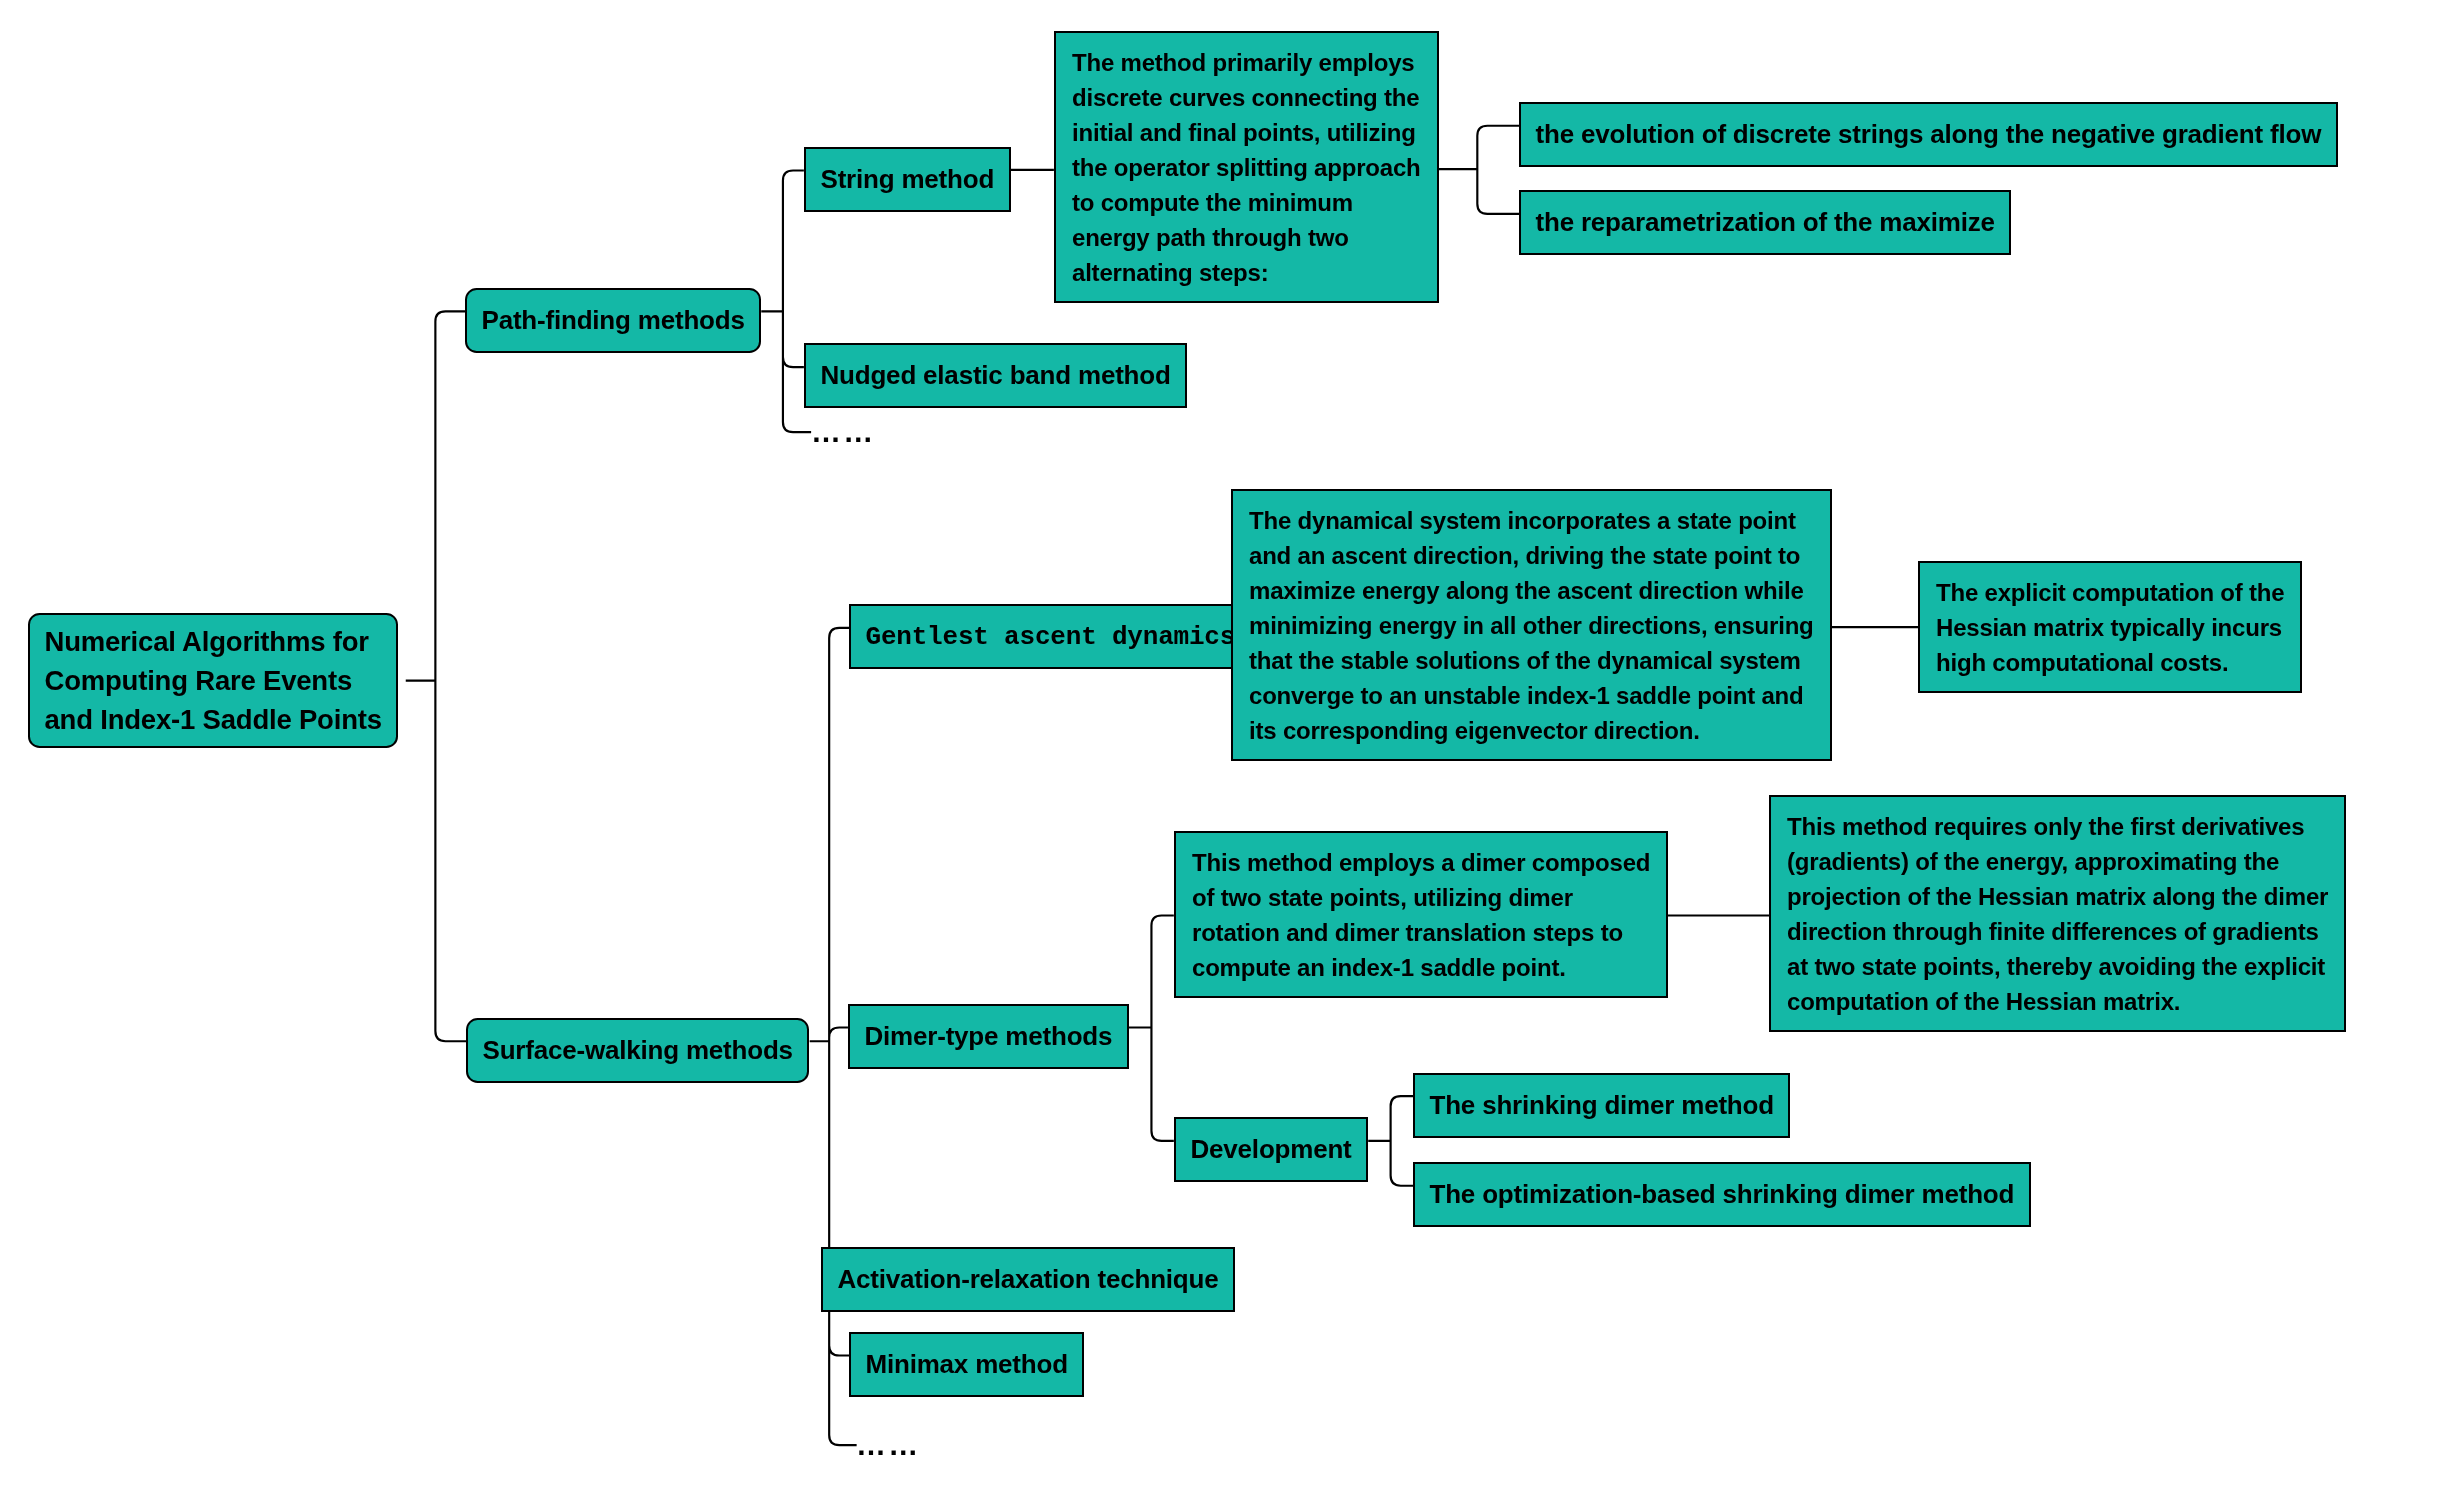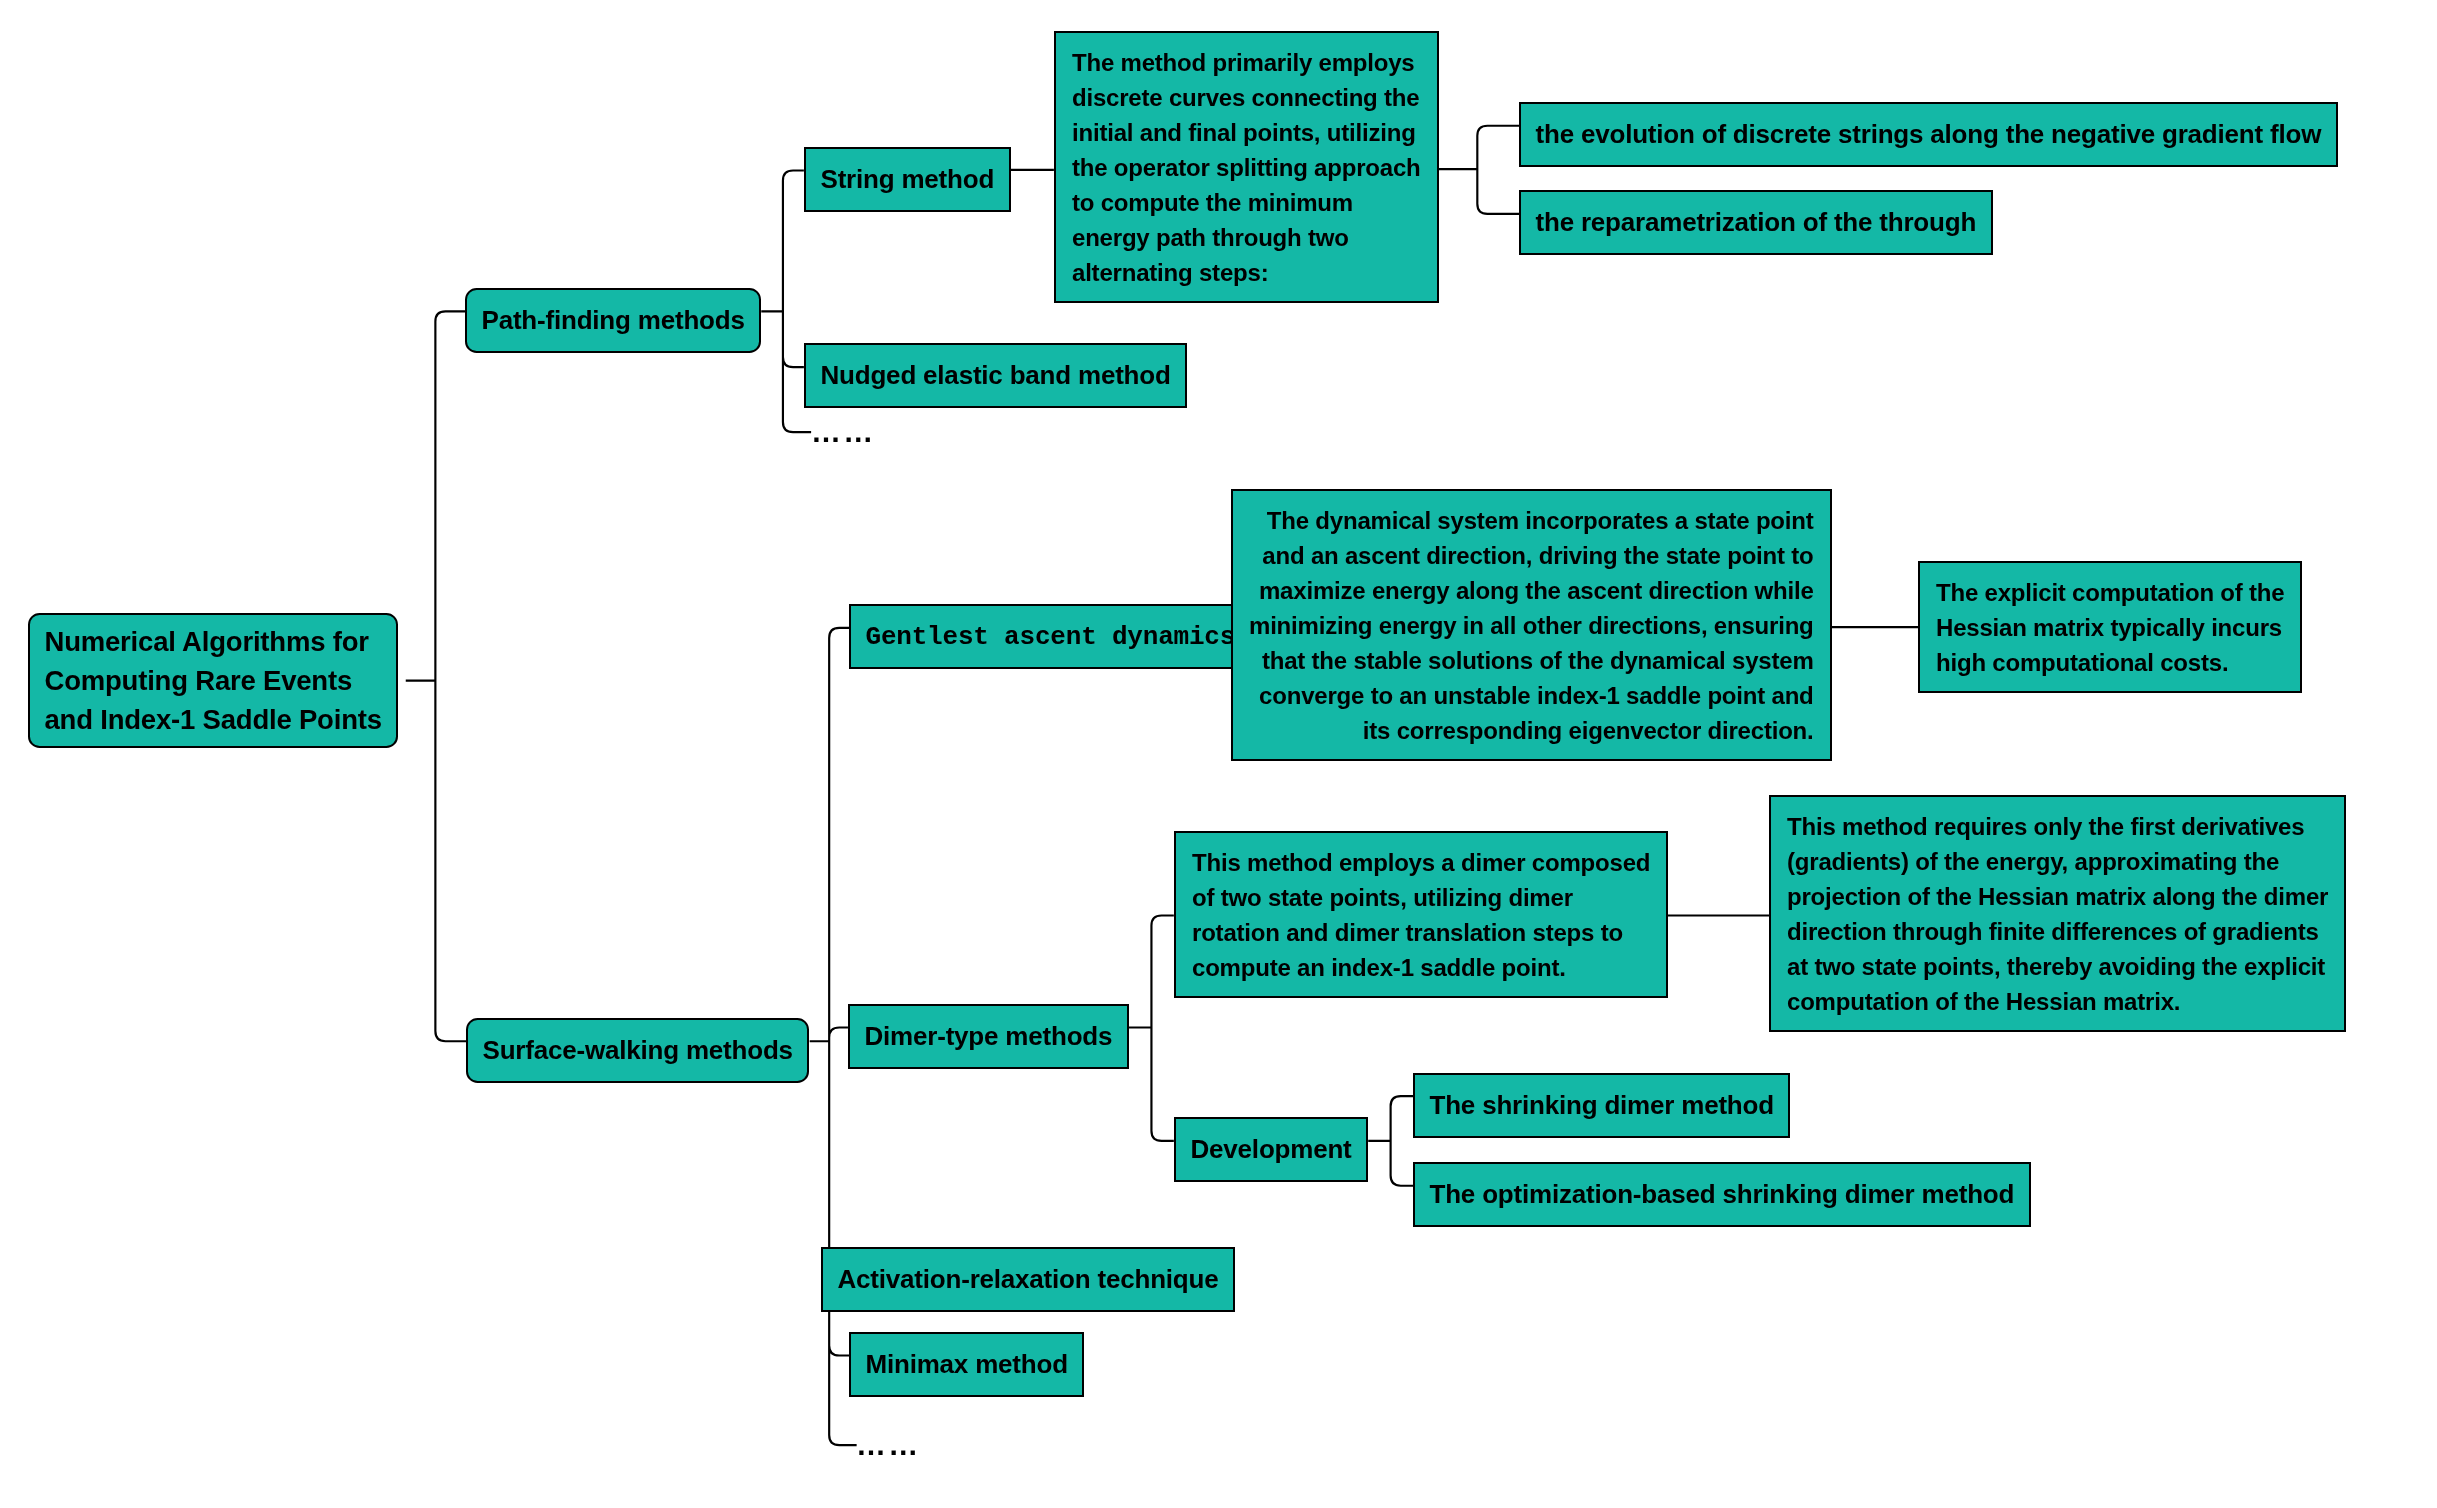--- a/index.html
+++ b/index.html
@@ -90,29 +90,29 @@
   <div class="node para" id="n-sd" style="left:1054px; top:31px;">The method primarily employs
 discrete curves connecting the
 initial and final points, utilizing
 the operator splitting approach
 to compute the minimum
 energy path through two
 alternating steps:</div>
 
   <div class="node label-box" id="n-evo" style="left:1519px; top:102px;">the evolution of discrete strings along the negative gradient flow</div>
 
-  <div class="node label-box" id="n-rep" style="left:1519px; top:190px;">the reparametrization of the through</div>
+  <div class="node label-box" id="n-rep" style="left:1519px; top:190px;">the reparametrization of the maximize</div>
 
   <div class="node label-box" id="n-neb" style="left:804px; top:343px;">Nudged elastic band method</div>
 
   <div class="dots" id="n-pdots" style="left:811px; top:417px;">……</div>
 
   <div class="node label-box" id="n-gad" style="left:849px; top:604px;font-family:Liberation Mono, monospace;">Gentlest ascent dynamics</div>
 
-  <div class="node para" id="n-gd" style="left:1231px; top:489px;text-align:right;">The dynamical system incorporates a state point
+  <div class="node para" id="n-gd" style="left:1231px; top:489px;">The dynamical system incorporates a state point
 and an ascent direction, driving the state point to
 maximize energy along the ascent direction while
 minimizing energy in all other directions, ensuring
 that the stable solutions of the dynamical system
 converge to an unstable index-1 saddle point and
 its corresponding eigenvector direction.</div>
 
   <div class="node para" id="n-hes" style="left:1918px; top:561px;">The explicit computation of the
 Hessian matrix typically incurs
 high computational costs.</div>

